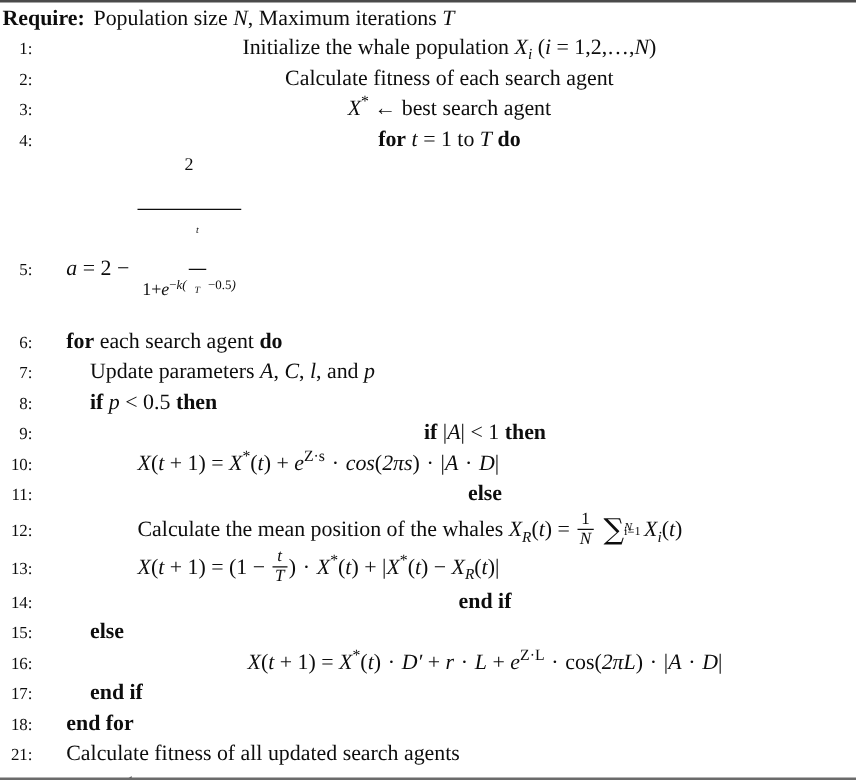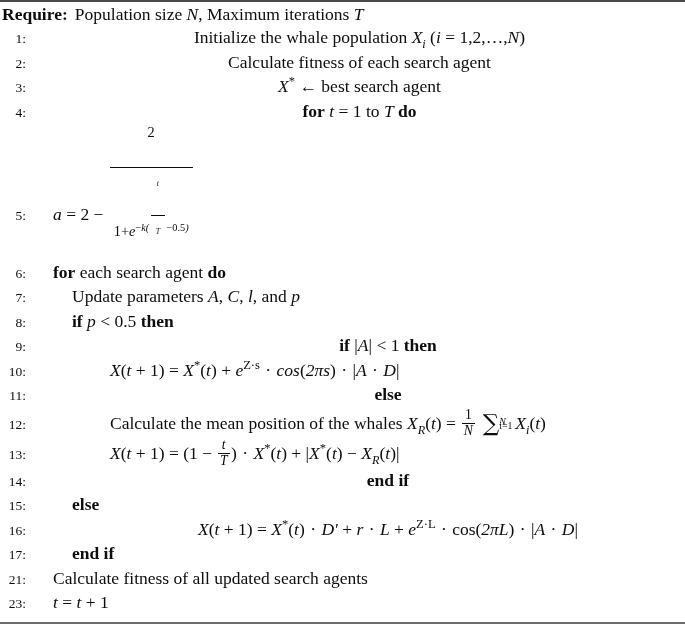--- a/index.html
+++ b/index.html
@@ -255,20 +255,24 @@
   <div class="alg-line">
     <span class="num">16:</span>
     <span class="content ind3"><span class="mi">X</span>(<span class="mi">t</span> <span class="mo">+</span> <span class="mn">1</span>) <span class="mo">=</span> <span class="mi">X</span><sup class="star">*</sup>(<span class="mi">t</span>) <span class="dotop">·</span> <span class="mi">D</span><span class="prime">′</span> <span class="mo">+</span> <span class="mi">r</span> <span class="dotop">·</span> <span class="mi">L</span> <span class="mo">+</span> <span class="mi">e</span><sup class="exp">Z·L</sup> <span class="dotop">·</span> <span class="rm">cos</span>(<span class="mi">2πL</span>) <span class="dotop">·</span> <span class="vbar">|</span><span class="mi">A</span> <span class="dotop">·</span> <span class="mi">D</span><span class="vbar">|</span></span>
   </div>
 
   <div class="alg-line">
     <span class="num">17:</span>
     <span class="content ind2"><span class="kw">end if</span></span>
   </div>
 
+  <div class="alg-line">
+    <span class="num">18:</span>
+    <span class="content ind1"><span class="kw">end for</span></span>
+  </div>
 
 
 
   <div class="alg-line">
     <span class="num">21:</span>
     <span class="content ind1">Calculate fitness of all updated search agents</span>
   </div>
 
 
   <div class="alg-line">

